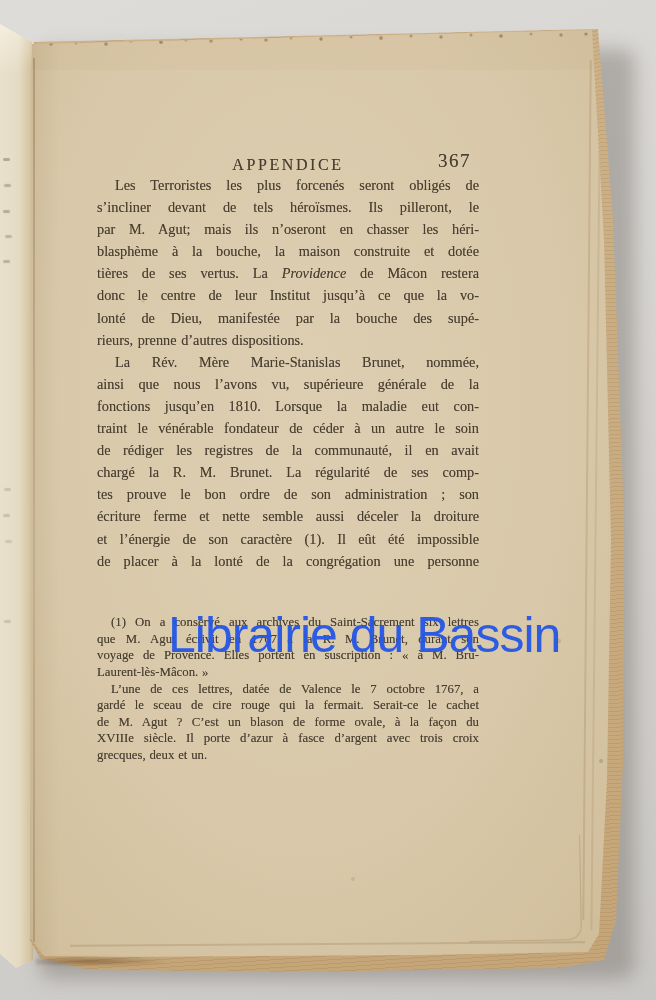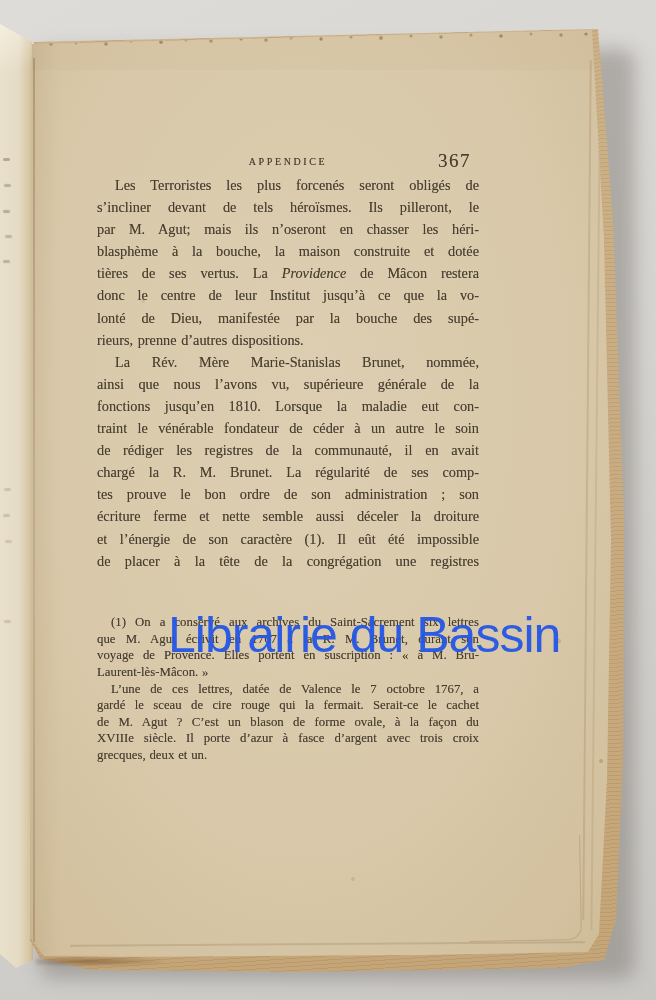--- a/index.html
+++ b/index.html
@@ -68,21 +68,21 @@
     border-right:1.5px solid rgba(130,95,50,.26);border-bottom:1.5px solid rgba(130,95,50,.26);
     border-radius:0 0 14px 0;transform:rotate(-1deg);filter:blur(.3px);}
   .bottom-crease{position:absolute;left:70px;top:943px;width:515px;height:1.5px;
     background:rgba(125,90,50,.2);transform:rotate(-.4deg);filter:blur(.4px);}
   .bottom-smudge{position:absolute;left:36px;top:957px;width:130px;height:9px;
     background:radial-gradient(ellipse at 40% 50%,rgba(98,60,26,.55),rgba(98,60,26,0) 75%);
     filter:blur(1.5px);}
   
   .page-header{position:absolute;left:97px;top:150px;width:382px;height:24px;}
   .section-title{position:absolute;left:50%;top:6px;transform:translateX(-50%);
-    font-size:10px;letter-spacing:2.6px;font-weight:400;white-space:nowrap;
+    font-size:16px;letter-spacing:2.6px;font-weight:400;white-space:nowrap;
     color:var(--ink,#473e30);text-shadow:0 0 .5px rgba(71,62,48,.55);}
   .page-number{position:absolute;right:8px;top:0;font-size:19px;letter-spacing:1.5px;
     color:var(--ink,#473e30);text-shadow:0 0 .5px rgba(71,62,48,.55);}
   .body-text{position:absolute;left:97px;top:174px;width:382px;}
   .footnote-text{position:absolute;left:97px;top:614px;width:382px;}
   .tl{height:22.1px;line-height:22.1px;font-size:14.3px;white-space:nowrap;
     text-align:justify;text-align-last:justify;word-spacing:1px;
     text-shadow:0 0 .5px rgba(71,62,48,.5);}
   .tl-last{text-align-last:left;}
   .para > .tl:first-child{text-indent:18px;}
@@ -134,21 +134,21 @@
       <div class="para">
           <div class="tl"><span>La Rév. Mère Marie-Stanislas Brunet, nommée,</span></div>
           <div class="tl"><span>ainsi que nous l’avons vu, supérieure générale de la</span></div>
           <div class="tl"><span>fonctions jusqu’en 1810. Lorsque la maladie eut con-</span></div>
           <div class="tl"><span>traint le vénérable fondateur de céder à un autre le soin</span></div>
           <div class="tl"><span>de rédiger les registres de la communauté, il en avait</span></div>
           <div class="tl"><span>chargé la R. M. Brunet. La régularité de ses comp-</span></div>
           <div class="tl"><span>tes prouve le bon ordre de son administration ; son</span></div>
           <div class="tl"><span>écriture ferme et nette semble aussi déceler la droiture</span></div>
           <div class="tl"><span>et l’énergie de son caractère (1). Il eût été impossible</span></div>
-          <div class="tl"><span>de placer à la tête de la congrégation une registres</span></div>
+          <div class="tl"><span>de placer à la lonté de la congrégation une personne</span></div>
         </div>
     </div>
 
     <div class="footnote-text">
       <div class="fn">
           <div class="tl"><span>(1) On a conservé aux archives du Saint-Sacrement six lettres</span></div>
           <div class="tl"><span>que M. Agut écrivit en 1767 à la R. M. Brunet, durant son</span></div>
           <div class="tl"><span>voyage de Provence. Elles portent en suscription : « à M. Bru-</span></div>
           <div class="tl tl-last"><span>Laurent-lès-Mâcon. »</span></div>
         </div>

